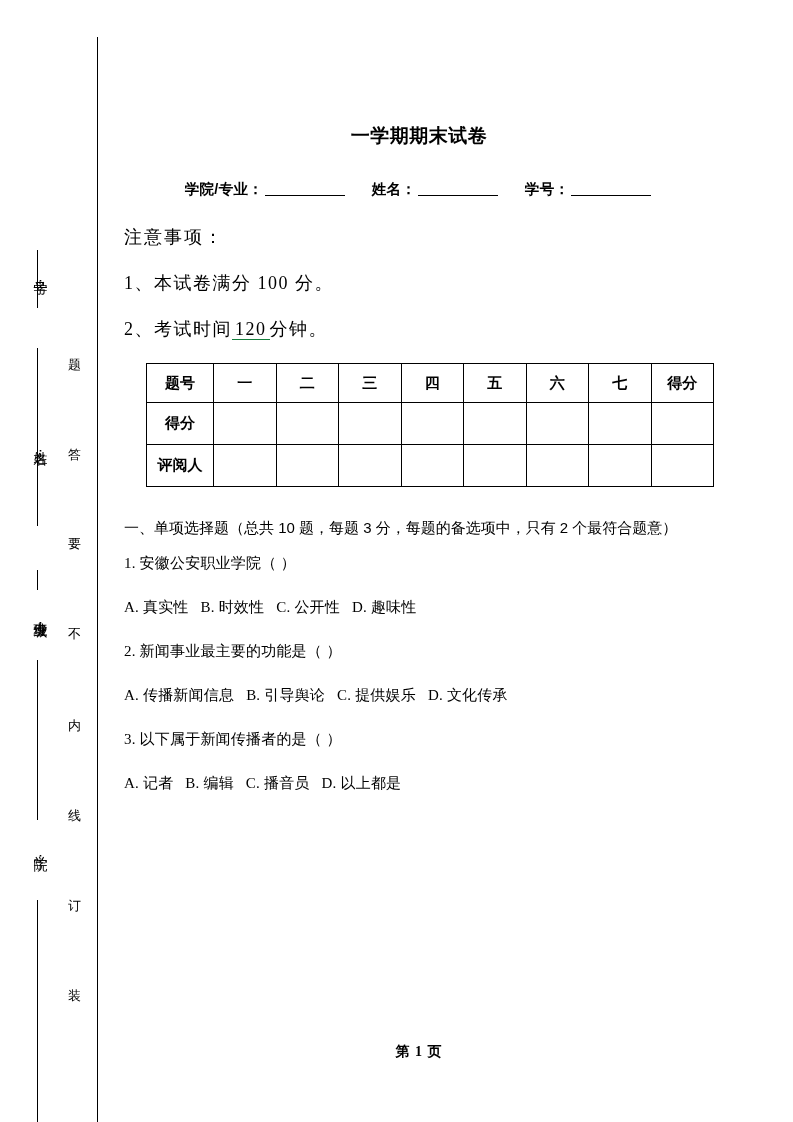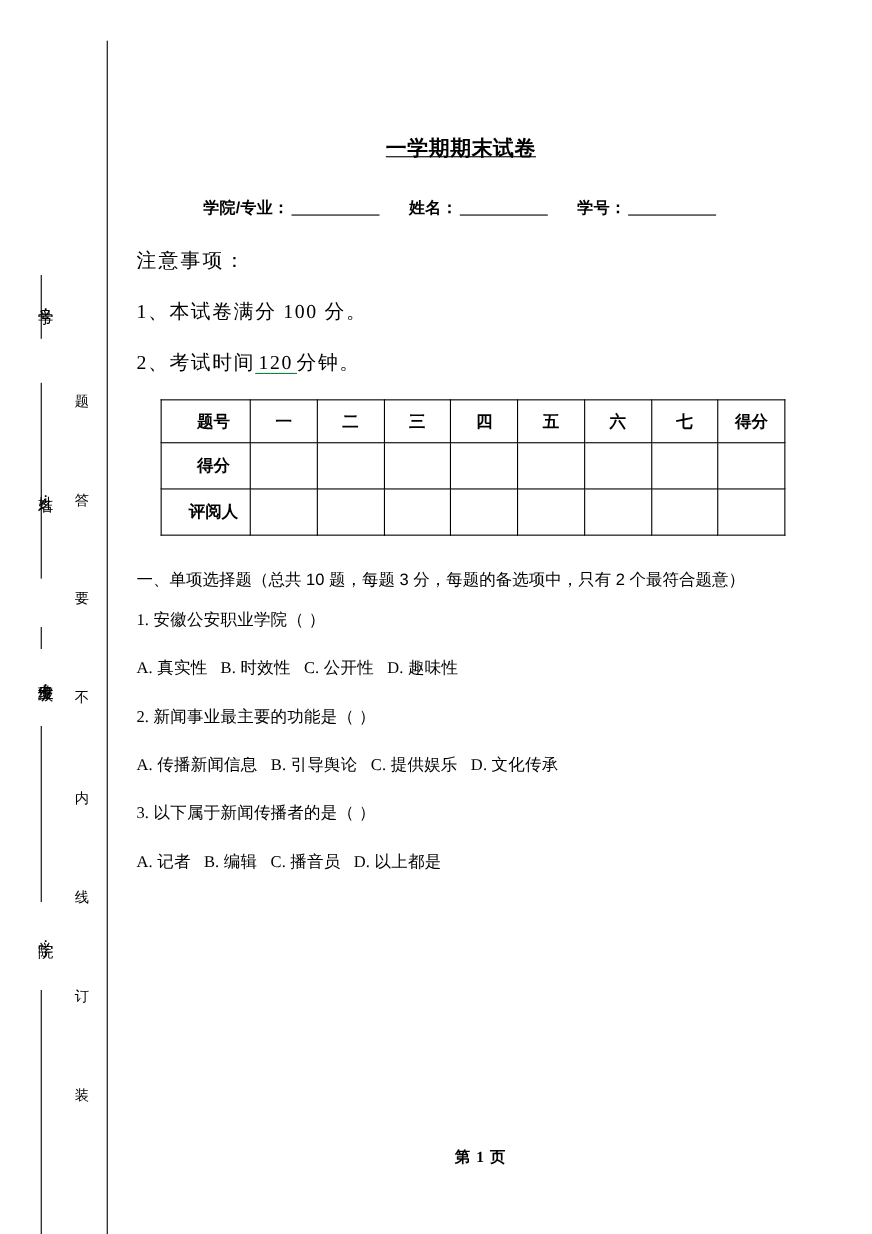--- a/index.html
+++ b/index.html
@@ -72,21 +72,20 @@
     font-size: 19px;
     line-height: 36px;
     text-align: left;
     margin: 0;
     padding-top: 118px;
     letter-spacing: 0.5px;
   }
   #exam-title .title-line-2 {
     display: block;
     text-align: center;
-    text-decoration: underline;
   }
 
   
   #student-info-line {
     font-family: "Liberation Sans", sans-serif;
     font-weight: bold;
     font-size: 14.5px;
     margin-top: 26px;
     text-align: center;
     white-space: nowrap;
@@ -139,21 +138,20 @@
     height: 38px;
     text-align: center;
     vertical-align: middle;
     font-family: "Liberation Sans", sans-serif;
     font-weight: bold;
     font-size: 15px;
     padding: 0;
   }
   #score-table td.label-cell {
     width: 66px;
-    padding-left: 14px;
   }
   #score-table tr.data-row td {
     height: 41px;
   }
 
   
   #questions-section {
     margin-top: 24px;
     font-size: 15px;
   }
@@ -182,21 +180,21 @@
   }
   .opt {
     margin-right: 12px;
     white-space: nowrap;
     margin-top: 42px;
   }
 
   
   #page-footer {
     position: absolute;
-    left: 18px;
+    left: 0;
     top: 1043px;
     width: 590px;
     text-align: center;
     font-family: "Liberation Serif", serif;
     font-weight: bold;
     font-size: 14px;
     letter-spacing: 1px;
   }
 </style>
 </head>

